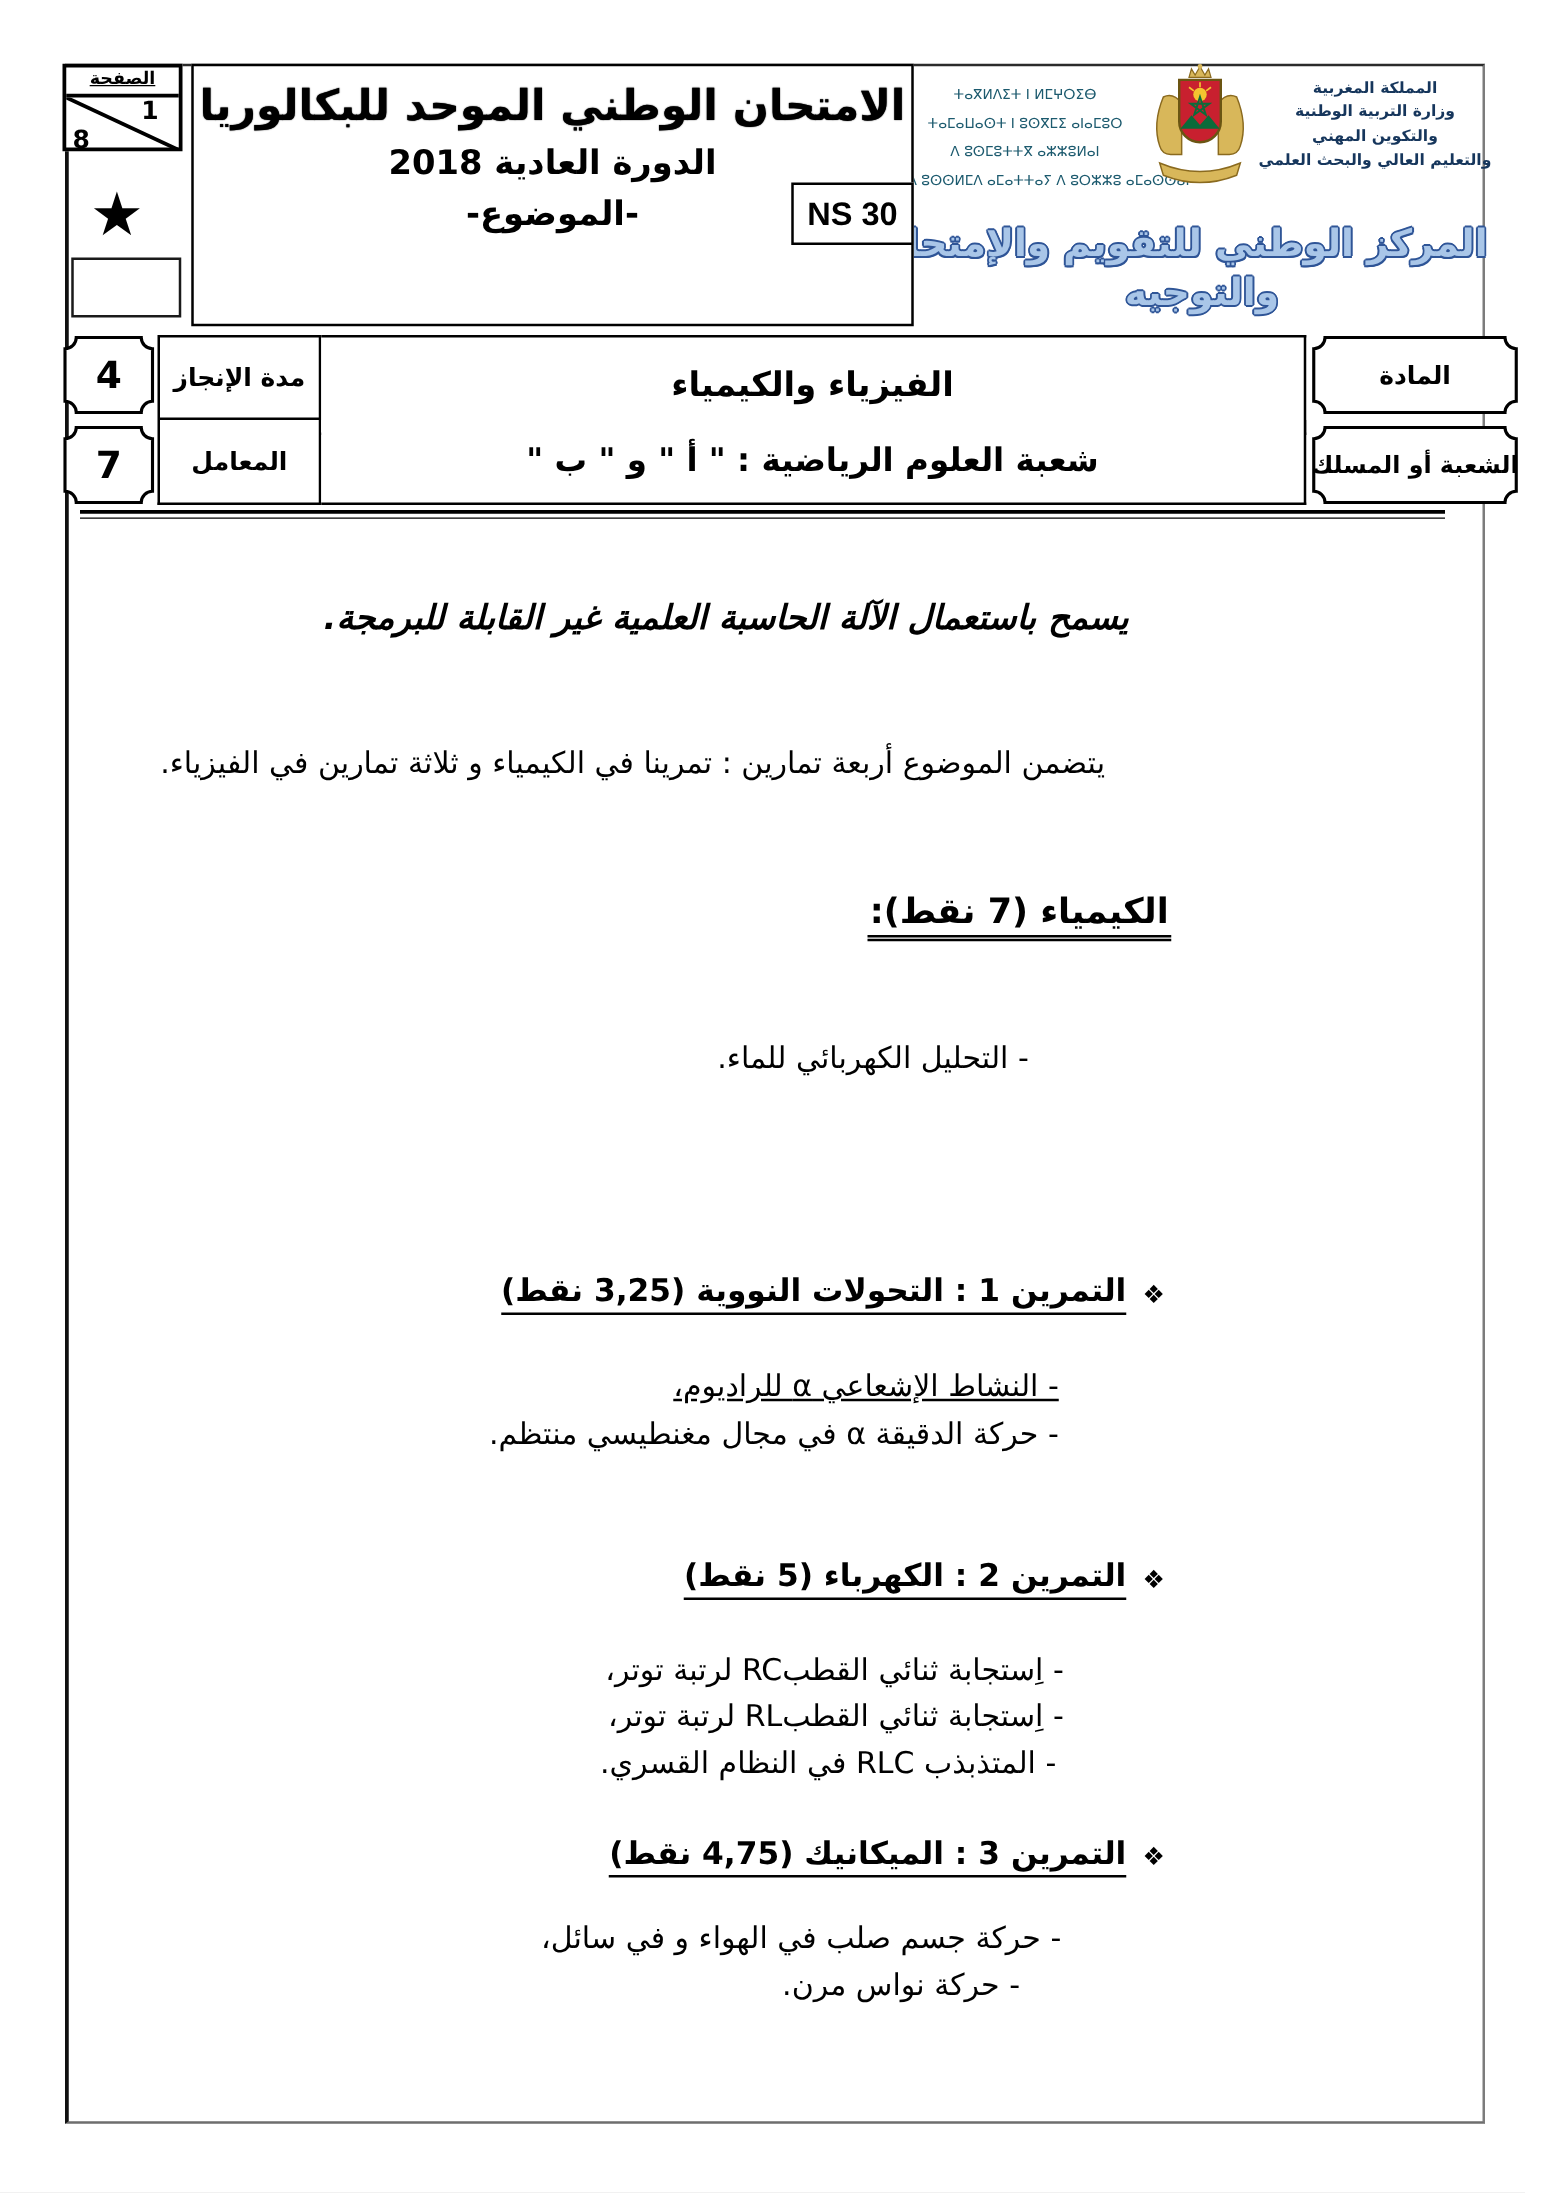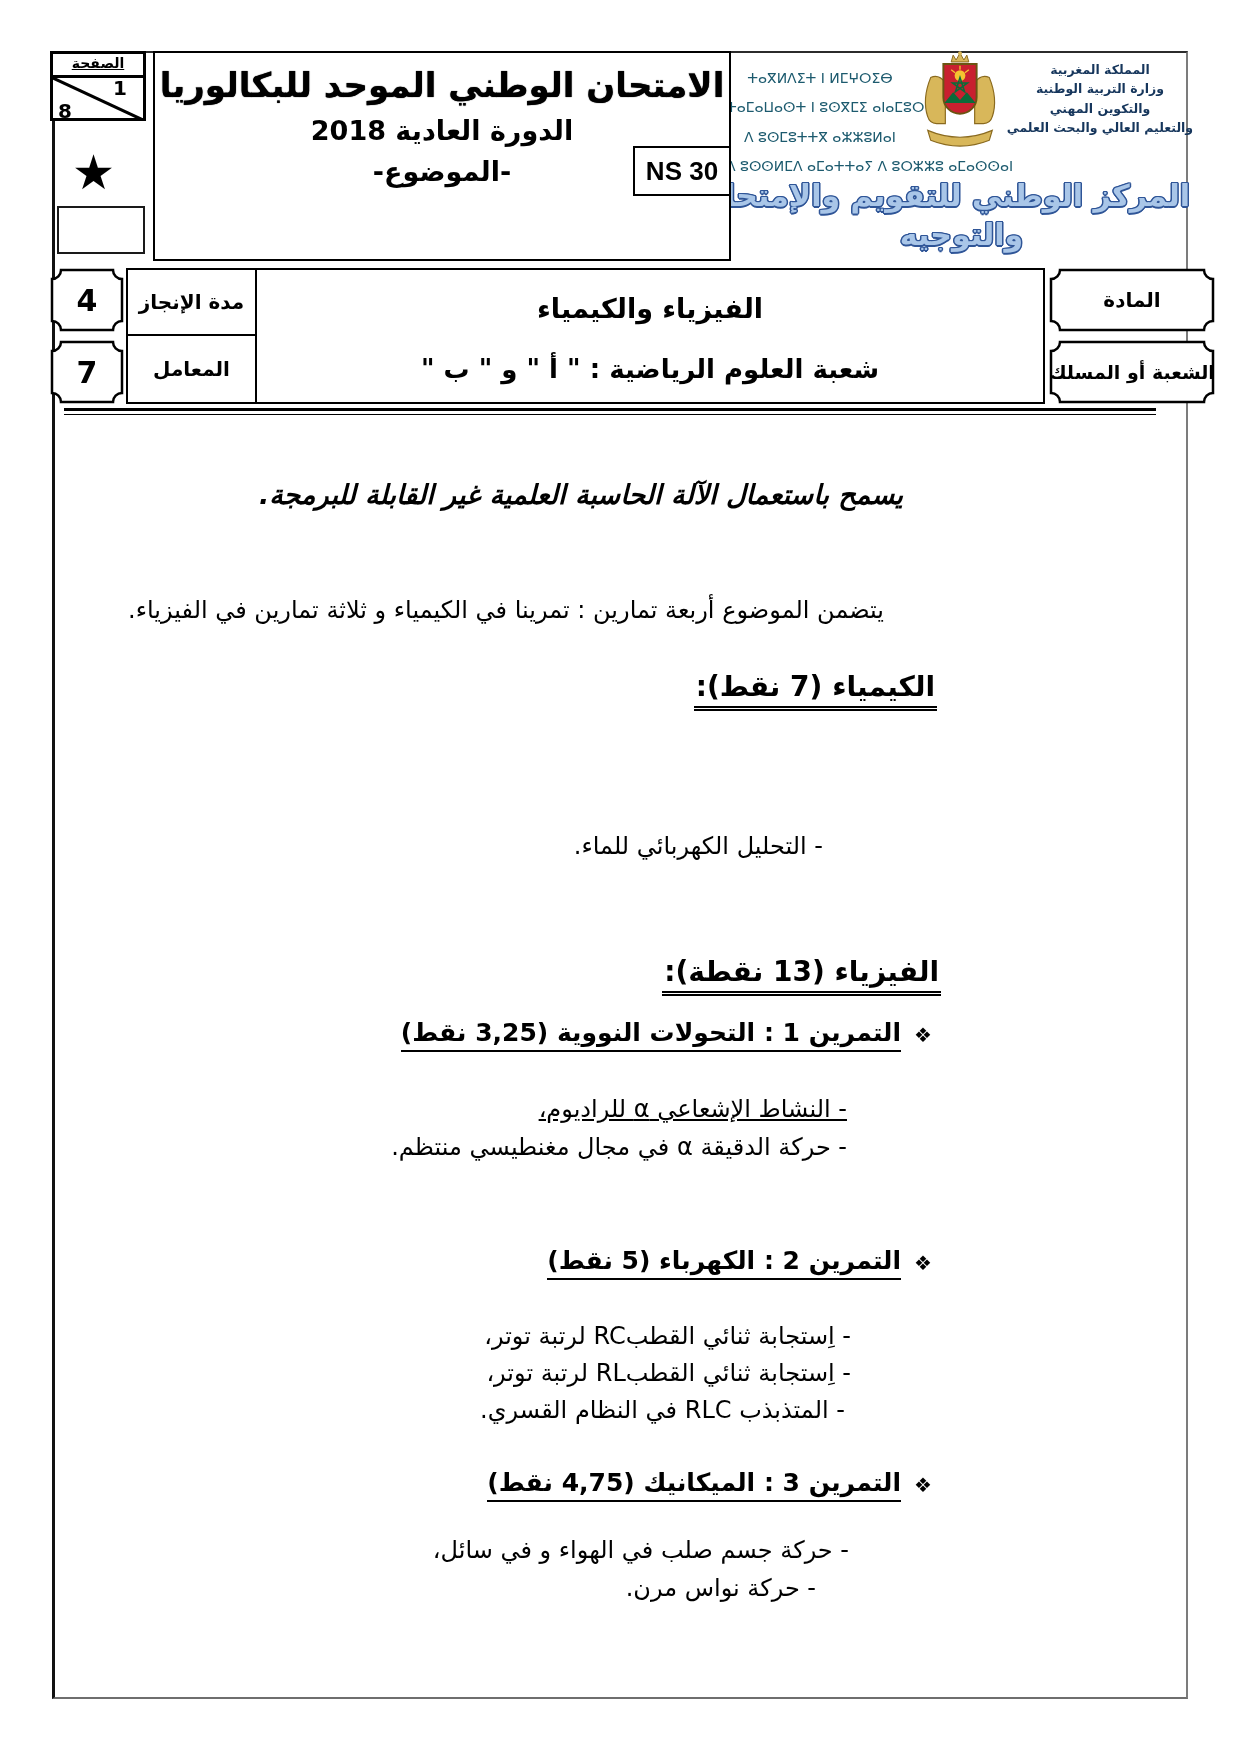--- a/index.html
+++ b/index.html
@@ -33,21 +33,21 @@
   #exam-title{margin-top:12px;font-size:34px;font-weight:bold;white-space:nowrap;
     text-shadow:0 0 1px #000;}
   #session{margin-top:10px;font-size:27px;font-weight:bold;}
   #paper-type{margin-top:10px;font-size:27px;font-weight:bold;}
 
   #ns-box{left:633px;top:146px;width:98px;height:50px;border:2.5px solid #000;background:#fff;
     z-index:5;display:flex;align-items:center;justify-content:center;box-sizing:border-box;
     font-family:"Liberation Sans",sans-serif;font-weight:bold;font-size:26px;}
 
   
-  #tifinagh{left:726px;top:64px;width:188px;text-align:center;font-size:14px;line-height:2.1;
+  #tifinagh{left:726px;top:64px;width:188px;text-align:center;font-size:11px;line-height:2.1;
     color:#1C5A6E;white-space:nowrap;}
   #emblem{left:916px;top:48px;width:88px;height:112px;}
   #ministry{left:1006px;top:60px;width:188px;text-align:center;font-size:12.5px;line-height:1.55;
     color:#16365C;white-space:nowrap;font-weight:600;}
   #center-name{left:733px;top:176px;width:457px;text-align:center;font-weight:bold;font-size:30px;
     line-height:1.3;color:#A9C6E8;white-space:nowrap;
     text-shadow:-1.5px 0 #2F5597,1.5px 0 #2F5597,0 -1.5px #2F5597,0 1.5px #2F5597,
                 -1px -1px #2F5597,1px 1px #2F5597,-1px 1px #2F5597,1px -1px #2F5597;}
 
   
@@ -70,21 +70,21 @@
 
   #separator{left:64px;top:408px;width:1092px;height:3px;
     border-top:3.5px solid #000;border-bottom:1.5px solid #000;}
 
   
   .bodytext{font-size:24px;white-space:nowrap;}
   #calc-note{right:337px;top:479px;font-size:27px;font-style:italic;font-weight:600;}
   #contents-note{right:356px;top:596px;}
   .section-head{font-size:28px;font-weight:bold;white-space:nowrap;}
   .section-head .u2{display:inline-block;border-bottom:5px double #000;padding:0 2px 3px 2px;}
-  #chem-head{right:303px;top:670px;}
+  #chem-head{right:303px;top:712px;}
   #chem-i1{right:407px;top:777px;}
   #chem-i2{right:417px;top:832px;}
   #phys-head{right:299px;top:955px;}
   .ex-head{display:flex;direction:rtl;align-items:flex-start;gap:13px;white-space:nowrap;}
   .ex-head .diamond{font-size:20px;margin-top:5px;}
   .ex-head .ttl{font-size:25px;font-weight:bold;border-bottom:2.5px solid #000;padding-bottom:3px;}
   #ex1-head{right:308px;top:1018px;}
   #ex1-i1{right:393px;top:1095px;text-decoration:underline;}
   #ex1-i2{right:393px;top:1133px;}
   #ex2-head{right:308px;top:1246px;}
@@ -196,23 +196,20 @@
   <div class="abs" id="separator"></div>
 
   <div class="abs rtl nowrap" id="calc-note">يسمح باستعمال الآلة الحاسبة العلمية غير القابلة للبرمجة.</div>
   <div class="abs rtl nowrap bodytext" id="contents-note">يتضمن الموضوع أربعة تمارين : تمرينا في الكيمياء و ثلاثة تمارين في الفيزياء.</div>
 
   <div class="abs rtl section-head" id="chem-head">
     <span class="u2">الكيمياء (7 نقط):</span>
   </div>
   <div class="abs rtl bodytext" id="chem-i2">- التحليل الكهربائي للماء.</div>
 
-  <div class="abs rtl section-head" id="phys-head">
-    <span class="u2">الفيزياء (13 نقطة):</span>
-  </div>
 
   <div class="abs ex-head" id="ex1-head">
     <span class="diamond">❖</span>
     <span class="ttl rtl">التمرين 1 : التحولات النووية (3,25 نقط)</span>
   </div>
   <div class="abs rtl bodytext" id="ex1-i1">- النشاط الإشعاعي α للراديوم،</div>
   <div class="abs rtl bodytext" id="ex1-i2">- حركة الدقيقة α  في مجال مغنطيسي منتظم.</div>
 
   <div class="abs ex-head" id="ex2-head">
     <span class="diamond">❖</span>

